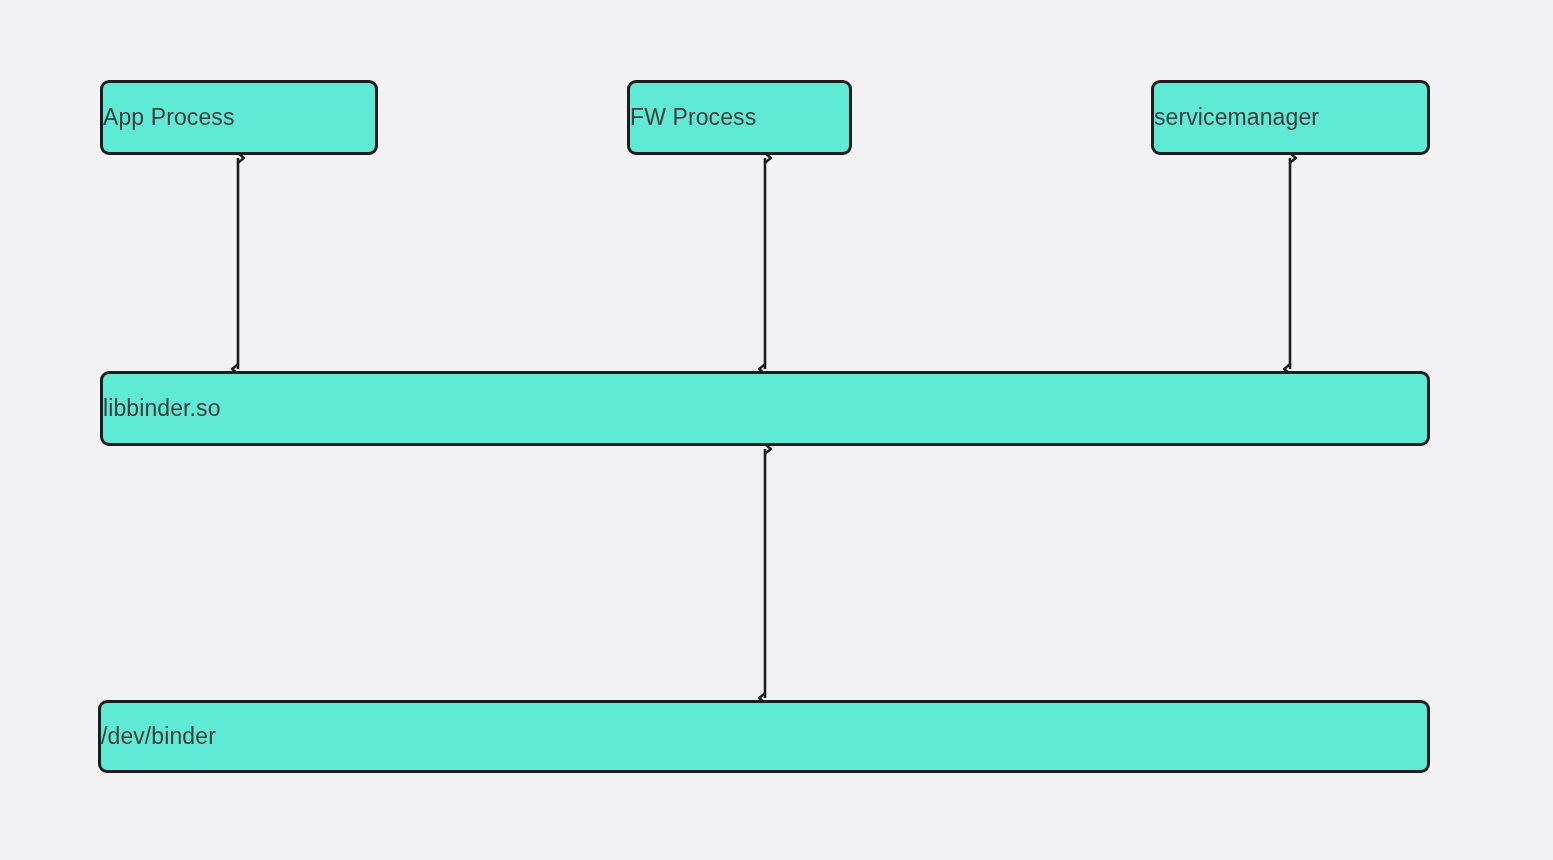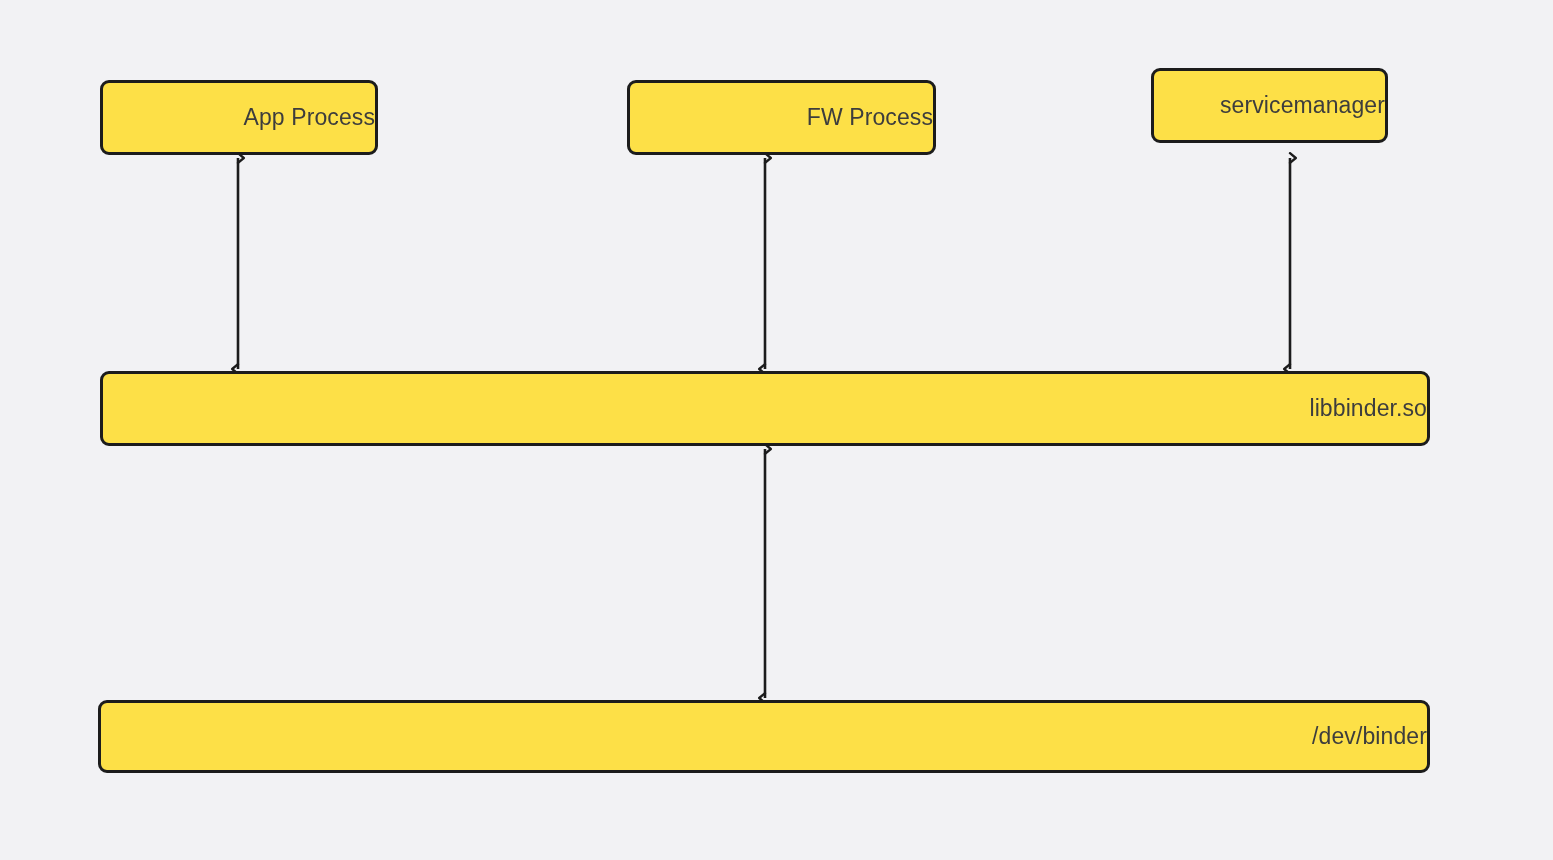--- a/index.html
+++ b/index.html
@@ -17,26 +17,26 @@
   #canvas {
     position: absolute;
     left: 0;
     top: 0;
     width: 1553px;
     height: 860px;
   }
   .node {
     position: absolute;
     box-sizing: border-box;
-    background: #fde047;
+    background: #5eead4;
     border: 3px solid #1c1c1c;
     border-radius: 9px;
     display: flex;
     align-items: center;
-    justify-content: flex-end;
+    justify-content: flex-start;
     color: #3d3d3d;
     font-size: 23px;
     font-weight: 400;
     letter-spacing: 0.1px;
     line-height: 1;
     white-space: nowrap;
   }
   .node-label {
     display: block;
     pointer-events: none;
@@ -76,25 +76,25 @@
     </g>
     <g>
       <line x1="765" y1="449" x2="765" y2="698" stroke="#1c1c1c" stroke-width="2.6" marker-start="url(#arrow-up)" marker-end="url(#arrow-down)"></line>
     </g>
   </svg>
 
   <div class="node" style="left:100px; top:80px; width:278px; height:75px;">
     <span class="node-label">App Process</span>
   </div>
 
-  <div class="node" style="left:627px; top:80px; width:309px; height:75px;">
+  <div class="node" style="left:627px; top:80px; width:225px; height:75px;">
     <span class="node-label">FW Process</span>
   </div>
 
-  <div class="node" style="left:1151px; top:68px; width:237px; height:75px;">
+  <div class="node" style="left:1151px; top:80px; width:279px; height:75px;">
     <span class="node-label">servicemanager</span>
   </div>
 
   <div class="node" style="left:98px; top:700px; width:1332px; height:73px;">
     <span class="node-label">/dev/binder</span>
   </div>
 
   <div class="node" style="left:100px; top:371px; width:1330px; height:75px;">
     <span class="node-label">libbinder.so</span>
   </div>

